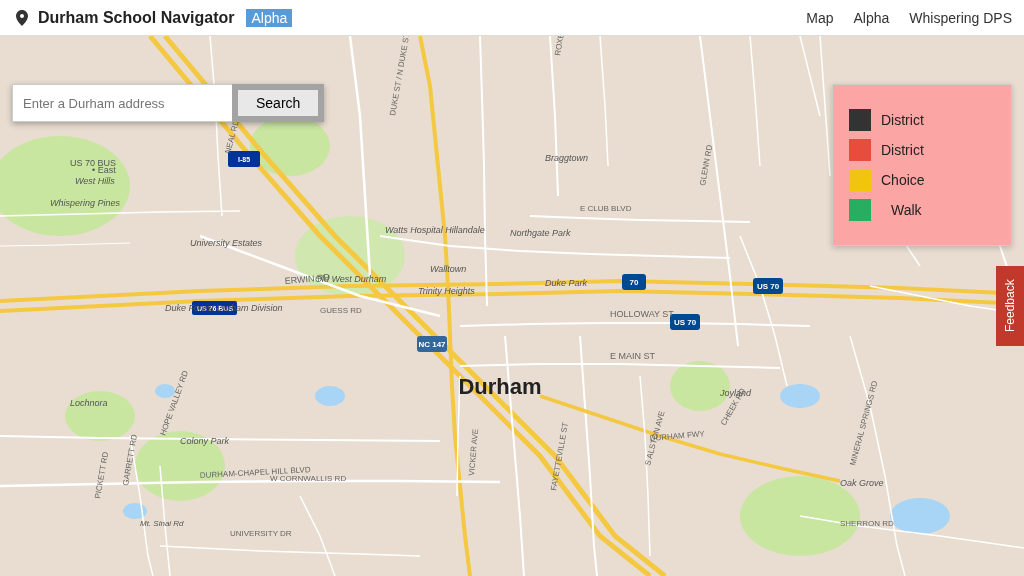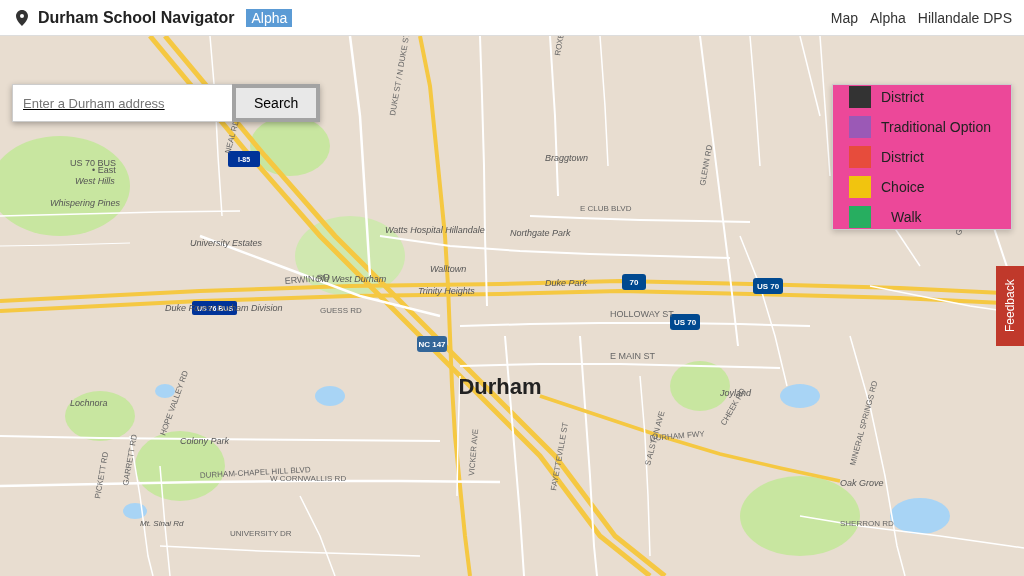--- a/index.html
+++ b/index.html
@@ -35,21 +35,21 @@
       background: #5b9bd5;
       color: #fff;
       font-size: 14px;
       padding: 1px 5px;
       border-radius: 0;
       margin-left: 6px;
     }
     #header-nav {
       margin-left: auto;
       display: flex;
-      gap: 12px;
+      gap: 20px;
       font-size: 14px;
     }
     .nav-link {
       color: #333;
       text-decoration: none;
       cursor: pointer;
     }
 
     
     #map-container {
@@ -77,40 +77,39 @@
     }
     #search-input {
       width: 220px;
       height: 38px;
       border: 1px solid #ccc;
       border-right: none;
       padding: 0 10px;
       font-size: 13px;
       outline: none;
       background: #fff;
-      text-decoration: underline;
     }
     #search-button {
       height: 38px;
       padding: 0 18px;
       background: #e8e8e8;
-      border: 4px solid #a3a3a3;
+      border: 6px solid #a3a3a3;
       font-size: 14px;
       cursor: pointer;
       font-weight: 500;
     }
 
     
     #legend {
       position: absolute;
       top: 48px;
       right: 12px;
-      background: #ec4899;
+      background: #fca5a5;
       border: 1px solid #ccc;
-      padding: 1px 16px;
+      padding: 24px 16px;
       z-index: 200;
       box-shadow: 0 2px 6px rgba(0,0,0,0.2);
       min-width: 180px;
     }
     .legend-item {
       display: flex;
       align-items: center;
       gap: 10px;
       margin-bottom: 8px;
       font-size: 14px;
@@ -154,21 +153,21 @@
   <div id="header-logo">
     <svg id="header-logo-icon" viewBox="0 0 20 20" xmlns="http://www.w3.org/2000/svg">
       <path d="M10 2C6.686 2 4 4.686 4 8c0 4.5 6 10 6 10s6-5.5 6-10c0-3.314-2.686-6-6-6zm0 8a2 2 0 110-4 2 2 0 010 4z" fill="#333"></path>
     </svg>
     <span id="header-title">Durham School Navigator</span>
     <span id="header-alpha-badge">Alpha</span>
   </div>
   <nav id="header-nav">
     <a class="nav-link">Map</a>
     <a class="nav-link">Alpha</a>
-    <a class="nav-link">Hillandale DPS</a>
+    <a class="nav-link">Whispering DPS</a>
   </nav>
 </div>
 
 <div id="map-container">
   
   <svg id="map-svg" viewBox="0 0 1024 540" xmlns="http://www.w3.org/2000/svg">
 
     <rect width="1024" height="540" fill="#e8ddd0"></rect>
 
     <ellipse cx="60" cy="150" rx="70" ry="50" fill="#c8e6a0"></ellipse>
@@ -325,26 +324,20 @@
   
   <div id="legend">
     <div class="legend-item">
       <svg class="legend-color" viewBox="0 0 22 22">
           <rect width="22" height="22" fill="#333333"></rect>
         </svg>
       <span>District</span>
     </div>
     <div class="legend-item">
       <svg class="legend-color" viewBox="0 0 22 22">
-          <rect width="22" height="22" fill="#9b59b6"></rect>
-        </svg>
-      <span>Traditional Option</span>
-    </div>
-    <div class="legend-item">
-      <svg class="legend-color" viewBox="0 0 22 22">
           <rect width="22" height="22" fill="#e74c3c"></rect>
         </svg>
       <span>District</span>
     </div>
     <div class="legend-item">
       <svg class="legend-color" viewBox="0 0 22 22">
           <rect width="22" height="22" fill="#f1c40f"></rect>
         </svg>
       <span>Choice</span>
     </div>

